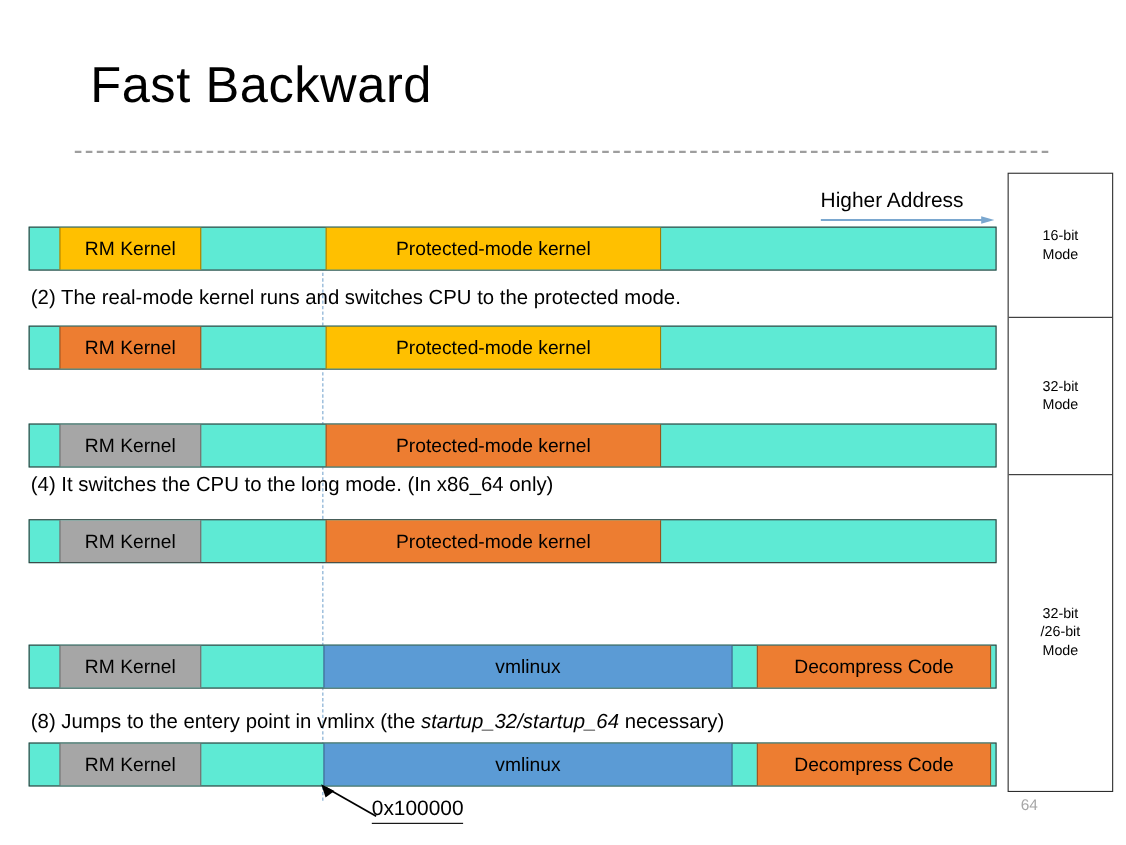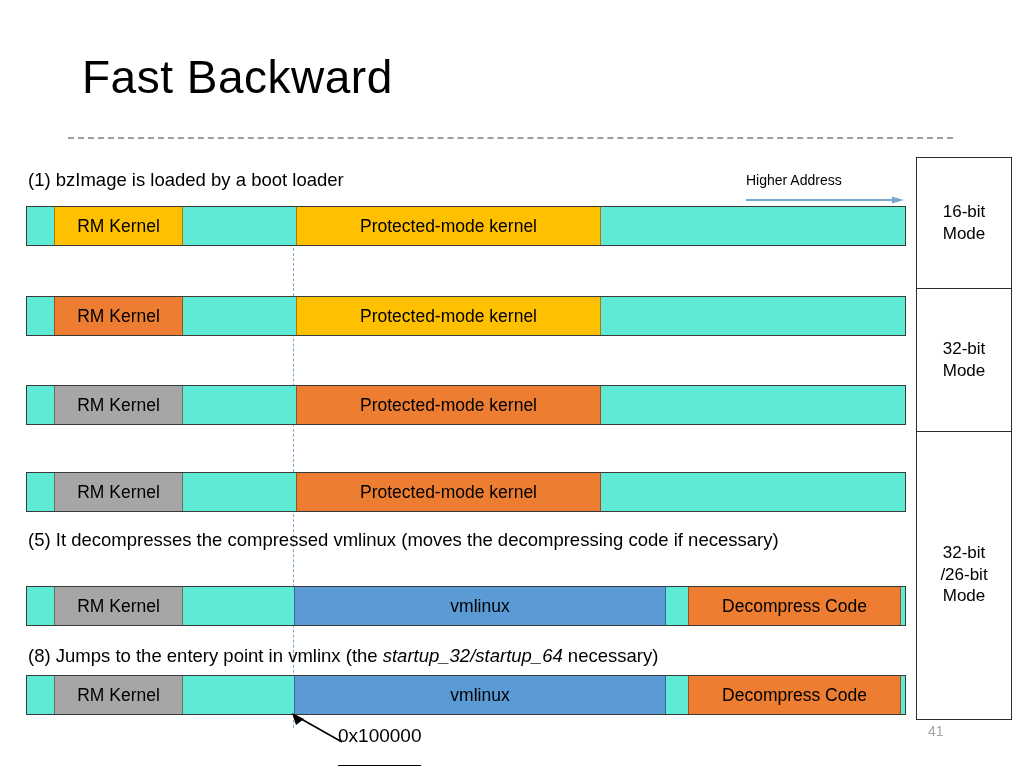--- a/index.html
+++ b/index.html
@@ -43,42 +43,42 @@
 
   
   .guide{
     position:absolute;left:293px;top:243px;width:0;height:485px;
     border-left:1.4px dashed #7aa7cf;
   }
 
   
   .higher-addr{
     position:absolute;left:746px;top:172px;
-    font-size:14px;color:#000;white-space:nowrap;
+    font-size:19px;color:#000;white-space:nowrap;
   }
   .addr-arrow{
     position:absolute;left:746px;top:196px;width:158px;height:9px;
   }
 
   
   .mode-col{
     position:absolute;left:916px;top:157px;width:96px;height:563px;
     border:1.8px solid #2d2d2d;box-sizing:border-box;background:#fff;
   }
   .mode-cell{
     position:absolute;left:0;width:100%;box-sizing:border-box;
     display:flex;align-items:center;justify-content:center;text-align:center;
-    font-size:17px;line-height:1.28;color:#000;
+    font-size:13px;line-height:1.28;color:#000;
   }
   .mode-cell.b{border-bottom:1.8px solid #2d2d2d;}
 
   
   .callout-label{
     position:absolute;left:338px;top:725px;font-size:19px;color:#000;
-    border-bottom:1.6px solid #000;padding-bottom:18px;
+    border-bottom:1.6px solid #000;padding-bottom:1px;
   }
   .callout-arrow{position:absolute;left:288px;top:712px;width:58px;height:32px;}
 
   
   .pageno{
     position:absolute;left:928px;top:723px;
     font-size:14px;color:#a6a6a6;
   }
 </style>
 </head>
@@ -90,42 +90,42 @@
   <div class="title-rule"></div>
 
   <div class="higher-addr">Higher Address</div>
   <svg class="addr-arrow" viewBox="0 0 158 9">
     <line x1="0" y1="4" x2="150" y2="4" stroke="#7AA7CF" stroke-width="2"></line>
     <polygon points="158,4 146,0.5 146,7.5" fill="#7AA7CF"></polygon>
   </svg>
 
   <div class="guide"></div>
 
-  <div class="step" style="left:28px;top:168px;">(1) bzImage is loaded by a boot loader</div>
   <div class="bar" style="top:206px;">
     <div class="seg" style="left:27px;width:129px;background:#FFC000;">RM Kernel</div>
     <div class="seg" style="left:269px;width:305px;background:#FFC000;">Protected-mode kernel</div>
   </div>
 
+  <div class="step" style="left:28px;top:258px;">(2) The real-mode kernel runs and switches CPU to the protected mode.</div>
   <div class="bar" style="top:296px;">
     <div class="seg" style="left:27px;width:129px;background:#ED7D31;">RM Kernel</div>
     <div class="seg" style="left:269px;width:305px;background:#FFC000;">Protected-mode kernel</div>
   </div>
 
   <div class="bar" style="top:385px;">
     <div class="seg" style="left:27px;width:129px;background:#A6A6A6;">RM Kernel</div>
     <div class="seg" style="left:269px;width:305px;background:#ED7D31;">Protected-mode kernel</div>
   </div>
 
+  <div class="step" style="left:28px;top:428px;">(4) It switches the CPU to the long mode. (In x86_64 only)</div>
   <div class="bar" style="top:472px;">
     <div class="seg" style="left:27px;width:129px;background:#A6A6A6;">RM Kernel</div>
     <div class="seg" style="left:269px;width:305px;background:#ED7D31;">Protected-mode kernel</div>
   </div>
 
-  <div class="step wrap" style="left:28px;top:528px;">(5) It decompresses the compressed vmlinux (moves the decompressing code if necessary)</div>
   <div class="bar" style="top:586px;">
     <div class="seg" style="left:27px;width:129px;background:#A6A6A6;">RM Kernel</div>
     <div class="seg" style="left:267px;width:372px;background:#5B9BD5;">vmlinux</div>
     <div class="seg" style="left:661px;width:213px;background:#ED7D31;">Decompress Code</div>
   </div>
 
   <div class="step" style="left:28px;top:644px;"><span>(8) Jumps to the entery point in vmlinx (the </span><i>startup_32/startup_64</i><span> necessary)</span></div>
   <div class="bar" style="top:675px;">
     <div class="seg" style="left:27px;width:129px;background:#A6A6A6;">RM Kernel</div>
     <div class="seg" style="left:267px;width:372px;background:#5B9BD5;">vmlinux</div>
@@ -153,15 +153,15 @@
     </div>
     <div class="mode-cell" style="top:274px;height:285px;">
       <div>
         <div>32-bit</div>
         <div>/26-bit</div>
         <div>Mode</div>
       </div>
     </div>
   </div>
 
-  <div class="pageno">41</div>
+  <div class="pageno">64</div>
 
 </div>
 
 </body></html>

